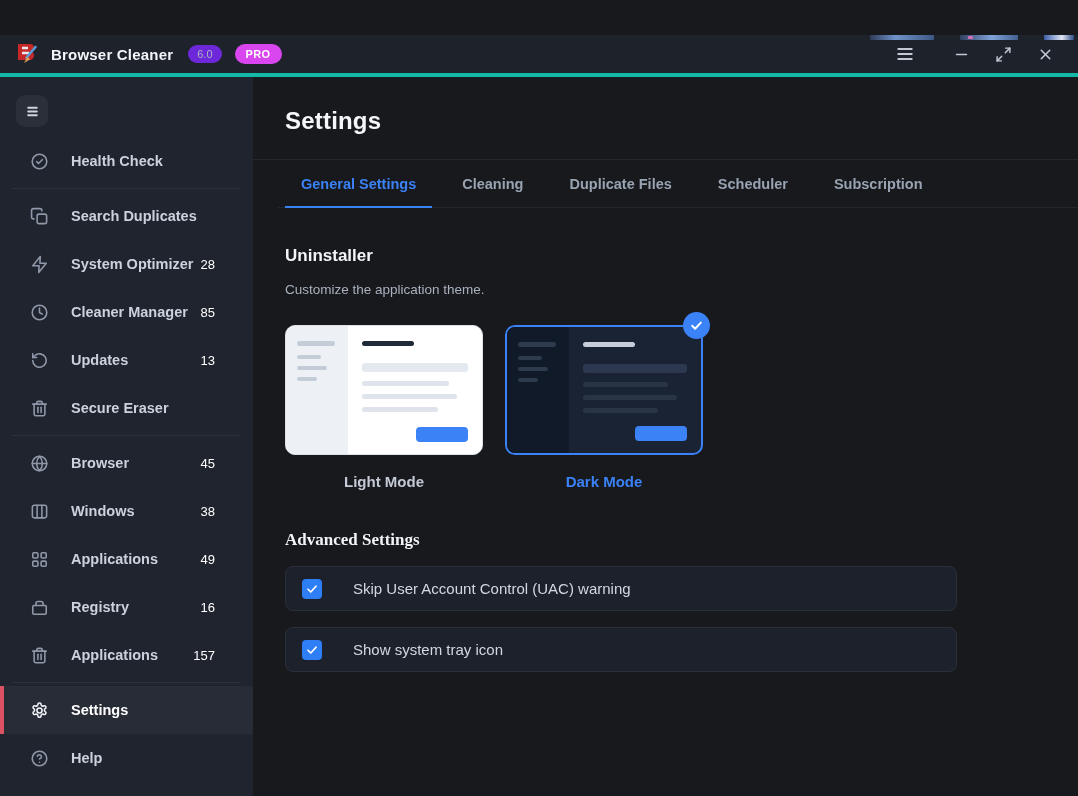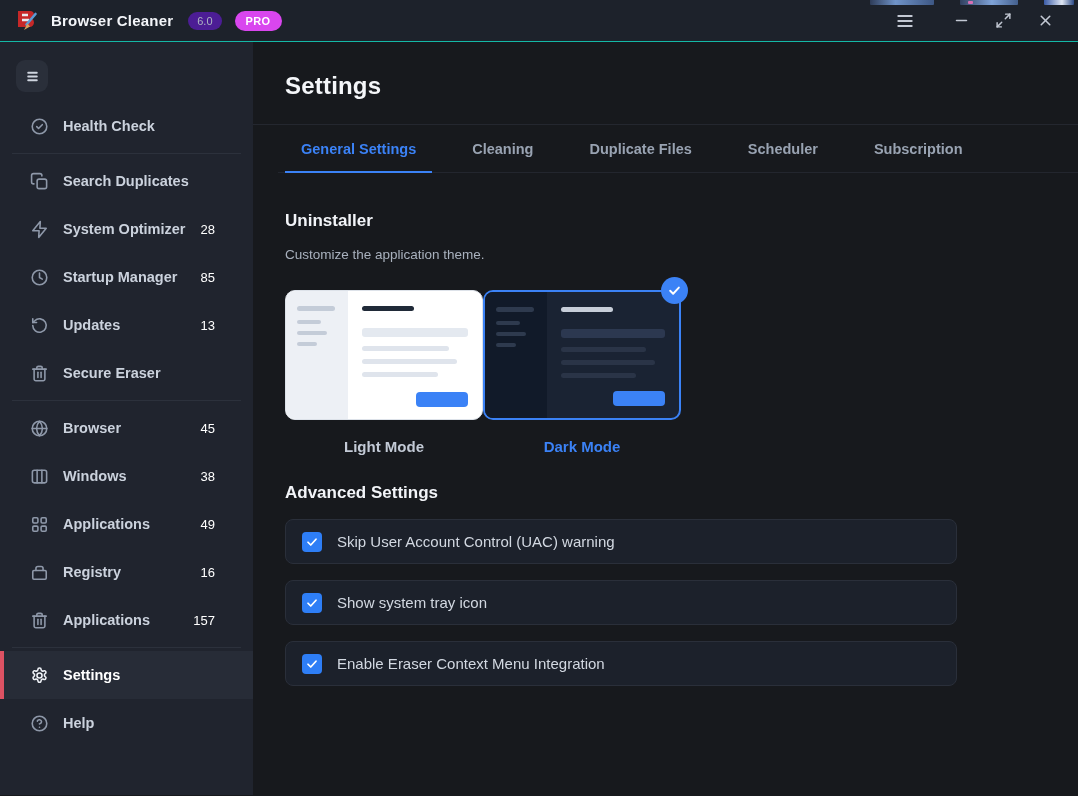--- a/index.html
+++ b/index.html
@@ -14,37 +14,38 @@
     --accent: #3b82f6;
     --panel: #20242e;
     --topbar: #1d222b;
     --main-bg: #17191d;
   }
 
   
   .topbar {
     height: 42px;
     background: var(--topbar);
-    border-bottom: 1px solid #14b8a6;
+    border-bottom: 4px solid #14b8a6;
     display: flex;
     align-items: center;
     padding: 0 22px 0 14px;
     position: relative;
+    margin-top: 35px;
   }
   .frags { position: absolute; top: 0; right: 0; height: 5px; display: flex; gap: 26px; padding-right: 4px; }
   .frag { height: 5px; border-radius: 0 0 1px 1px; }
   .frag.f1 { width: 64px; background: linear-gradient(90deg,#2e3c58,#6f93c8 40%,#3d5784); }
   .frag.f2 { width: 58px; background: linear-gradient(90deg,#314060,#7fa3d8 55%,#44608e); position: relative; }
   .frag.f2::before { content:""; position:absolute; left:8px; top:1px; width:5px; height:3px; background:#d86fb4; border-radius:1px; }
   .frag.f3 { width: 30px; background: linear-gradient(90deg,#3a5ca8,#dfe6f2 60%,#2c4а86); background: linear-gradient(90deg,#3a5ca8,#dfe6f2 60%,#2c4a86); }
 
   .logo { width: 26px; height: 26px; flex-shrink: 0; }
   .app-name { margin-left: 11px; font-size: 15px; font-weight: bold; color: #f3f5f9; letter-spacing: .2px; }
   .ver-badge {
-    margin-left: 15px; background: #4c1d95; color: #adb4c1;
+    margin-left: 15px; background: #6d28d9; color: #adb4c1;
     font-size: 11px; padding: 3px 9px; border-radius: 10px; text-align: center;
   }
   .pro-badge {
     margin-left: 13px; background: #d946ef; color: #fff; font-weight: bold;
     font-size: 11px; padding: 4px 11px; border-radius: 11px; letter-spacing: .4px;
   }
   .win-controls { margin-left: auto; display: flex; align-items: center; gap: 20px; }
   .wc-btn { width: 22px; height: 22px; display: flex; align-items: center; justify-content: center; color: #c3c9d4; cursor: pointer; }
   .wc-btn svg { width: 17px; height: 17px; }
   .wc-btn.menu { margin-right: 14px; }
@@ -63,44 +64,44 @@
   }
   .menu-btn svg { width: 13px; height: 13px; }
   .nav-divider { height: 1px; background: #2c313c; margin: 3px 12px; }
   .nav-item {
     height: 48px; display: flex; align-items: center;
     padding: 0 38px 0 30px; cursor: pointer; position: relative;
     color: #cbd2dd;
   }
   .nav-item .ic { width: 19px; height: 19px; color: #8e98a9; flex-shrink: 0; display: flex; }
   .nav-item .ic svg { width: 19px; height: 19px; }
-  .nav-item .lbl { margin-left: 14px; font-size: 14.5px; font-weight: 600; text-align: center; }
+  .nav-item .lbl { margin-left: 22px; font-size: 14.5px; font-weight: 600; text-align: center; }
   .nav-item .count { margin-left: auto; font-size: 13px; color: #ffffff; font-weight: 400; }
   .nav-item.active { background: #272c37; color: #ffffff; padding-left: 26px; border-left: 4px solid #dd5263; }
   .nav-item.active .ic { color: #eef1f6; }
 
   
   .main { flex: 1; padding-left: 32px; overflow: hidden; }
   .page-title { margin-top: 30px; font-size: 24px; font-weight: bold; color: #f4f6f9; letter-spacing: .2px; }
   .header-divider { height: 1px; background: #24272f; margin-top: 24px; margin-left: -32px; }
 
-  .tabs { display: flex; gap: 24px; border-bottom: 1px solid #23262e; margin-left: -7px; padding-left: 7px; }
+  .tabs { display: flex; gap: 14px; border-bottom: 1px solid #23262e; margin-left: -7px; padding-left: 7px; }
   .tab {
     padding: 0 16px; height: 48px; line-height: 48px;
     font-size: 14.5px; font-weight: 600; color: #99a3b2;
     border-bottom: 2px solid transparent; margin-bottom: -1px; cursor: pointer;
     white-space: nowrap;
   }
   .tab.active { color: var(--accent); border-bottom-color: var(--accent); }
 
   .section-title { font-size: 17px; font-weight: bold; color: #f2f4f8; }
   .appearance-title { margin-top: 38px; }
   .section-desc { margin-top: 16px; font-size: 13.5px; color: #a9b1be; }
 
-  .theme-row { display: flex; margin-top: 28px; }
+  .theme-row { display: flex; gap: 22px; margin-top: 28px; }
   .theme-card { width: 198px; cursor: pointer; }
   .preview {
     position: relative; height: 130px; border-radius: 10px;
   }
   .preview .surface {
     position: absolute; inset: 0; border-radius: 10px; overflow: hidden; display: flex;
   }
   .preview.light .surface { background: #ffffff; border: 1px solid #dde2e9; }
   .preview.dark .surface { background: #1a2333; border: 2px solid var(--accent); }
   .mini-side { width: 62px; padding: 15px 11px; flex-shrink: 0; }
@@ -129,33 +130,33 @@
   .mini-btn { margin-top: auto; align-self: flex-end; width: 52px; height: 15px; border-radius: 4px; background: var(--accent); }
   .check-badge {
     position: absolute; top: -13px; right: -7px; width: 27px; height: 27px;
     border-radius: 50%; background: var(--accent);
     display: flex; align-items: center; justify-content: center; color: #fff; z-index: 2;
   }
   .check-badge svg { width: 13px; height: 13px; }
   .theme-label { margin-top: 18px; text-align: center; font-size: 15px; font-weight: 600; color: #c3cad6; }
   .theme-card.selected .theme-label { color: var(--accent); }
 
-  .advanced-title { margin-top: 28px; }
+  .advanced-title { margin-top: 40px; font-family: Liberation Serif, serif; }
   .options { margin-top: 6px; }
   .option-row {
     width: 672px; height: 45px; margin-top: 16px;
     background: #1c212b; border: 1px solid #2a2f3a; border-radius: 8px;
     display: flex; align-items: center; padding: 0 16px; cursor: pointer;
   }
   .checkbox {
     width: 20px; height: 20px; border-radius: 4px; background: #2e7ef6;
     display: flex; align-items: center; justify-content: center; color: #fff; cursor: pointer; flex-shrink: 0;
   }
   .checkbox svg { width: 12px; height: 12px; }
-  .option-label { margin-left: 15px; font-size: 15px; color: #d2d8e1; text-align: center; }
+  .option-label { margin-left: 31px; font-size: 15px; color: #d2d8e1; text-align: center; }
 </style>
 </head>
 <body>
 
 <div class="topbar">
   <div class="frags">
     <div class="frag f1"></div>
     <div class="frag f2"></div>
     <div class="frag f3"></div>
   </div>
@@ -236,21 +237,21 @@
           <span class="lbl">System Optimizer</span>
           <span class="count">28</span>
         </div>
         <div class="nav-item">
           <span class="ic">
             <svg viewBox="0 0 24 24" fill="none" stroke="currentColor" stroke-width="2" stroke-linecap="round" stroke-linejoin="round">
               <circle cx="12" cy="12" r="9.2"></circle>
               <polyline points="12 6.5 12 12 15.5 14"></polyline>
             </svg>
           </span>
-          <span class="lbl">Startup Manager</span>
+          <span class="lbl">Cleaner Manager</span>
           <span class="count">85</span>
         </div>
         <div class="nav-item">
           <span class="ic">
             <svg viewBox="0 0 24 24" fill="none" stroke="currentColor" stroke-width="2" stroke-linecap="round" stroke-linejoin="round">
               <path d="M3.5 12a8.5 8.5 0 1 0 2.5-6L3.5 8.3"></path>
               <path d="M3.5 3.5v4.8h4.8"></path>
             </svg>
           </span>
           <span class="lbl">Updates</span>
@@ -423,23 +424,15 @@
           <span class="option-label">Skip User Account Control (UAC) warning</span>
         </div>
         <div class="option-row">
           <span class="checkbox">
             <svg viewBox="0 0 24 24" fill="none" stroke="currentColor" stroke-width="3.5" stroke-linecap="round" stroke-linejoin="round">
               <polyline points="4 12.5 9.5 18 20 6.5"></polyline>
             </svg>
           </span>
           <span class="option-label">Show system tray icon</span>
         </div>
-        <div class="option-row">
-          <span class="checkbox">
-            <svg viewBox="0 0 24 24" fill="none" stroke="currentColor" stroke-width="3.5" stroke-linecap="round" stroke-linejoin="round">
-              <polyline points="4 12.5 9.5 18 20 6.5"></polyline>
-            </svg>
-          </span>
-          <span class="option-label">Enable Eraser Context Menu Integration</span>
-        </div>
       </div>
   </div>
 </div>
 
 </body></html>

